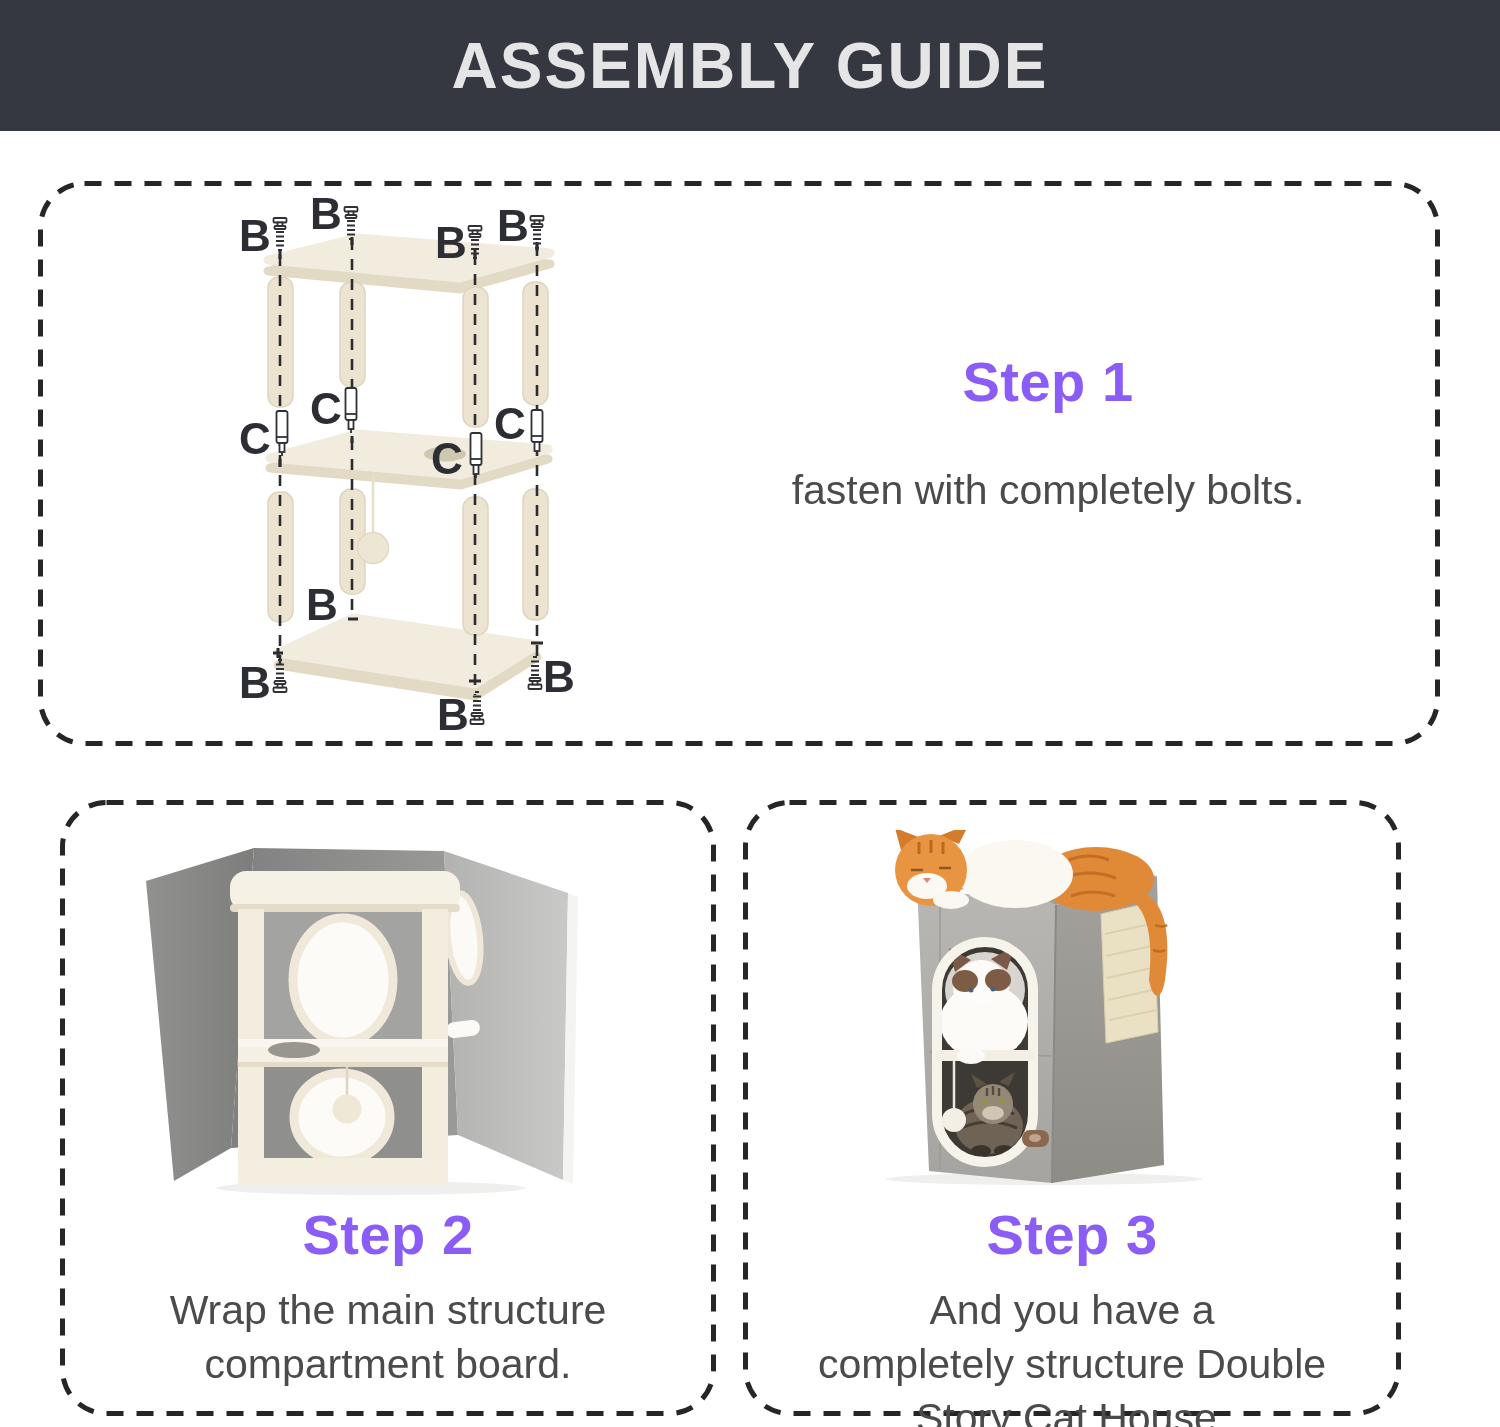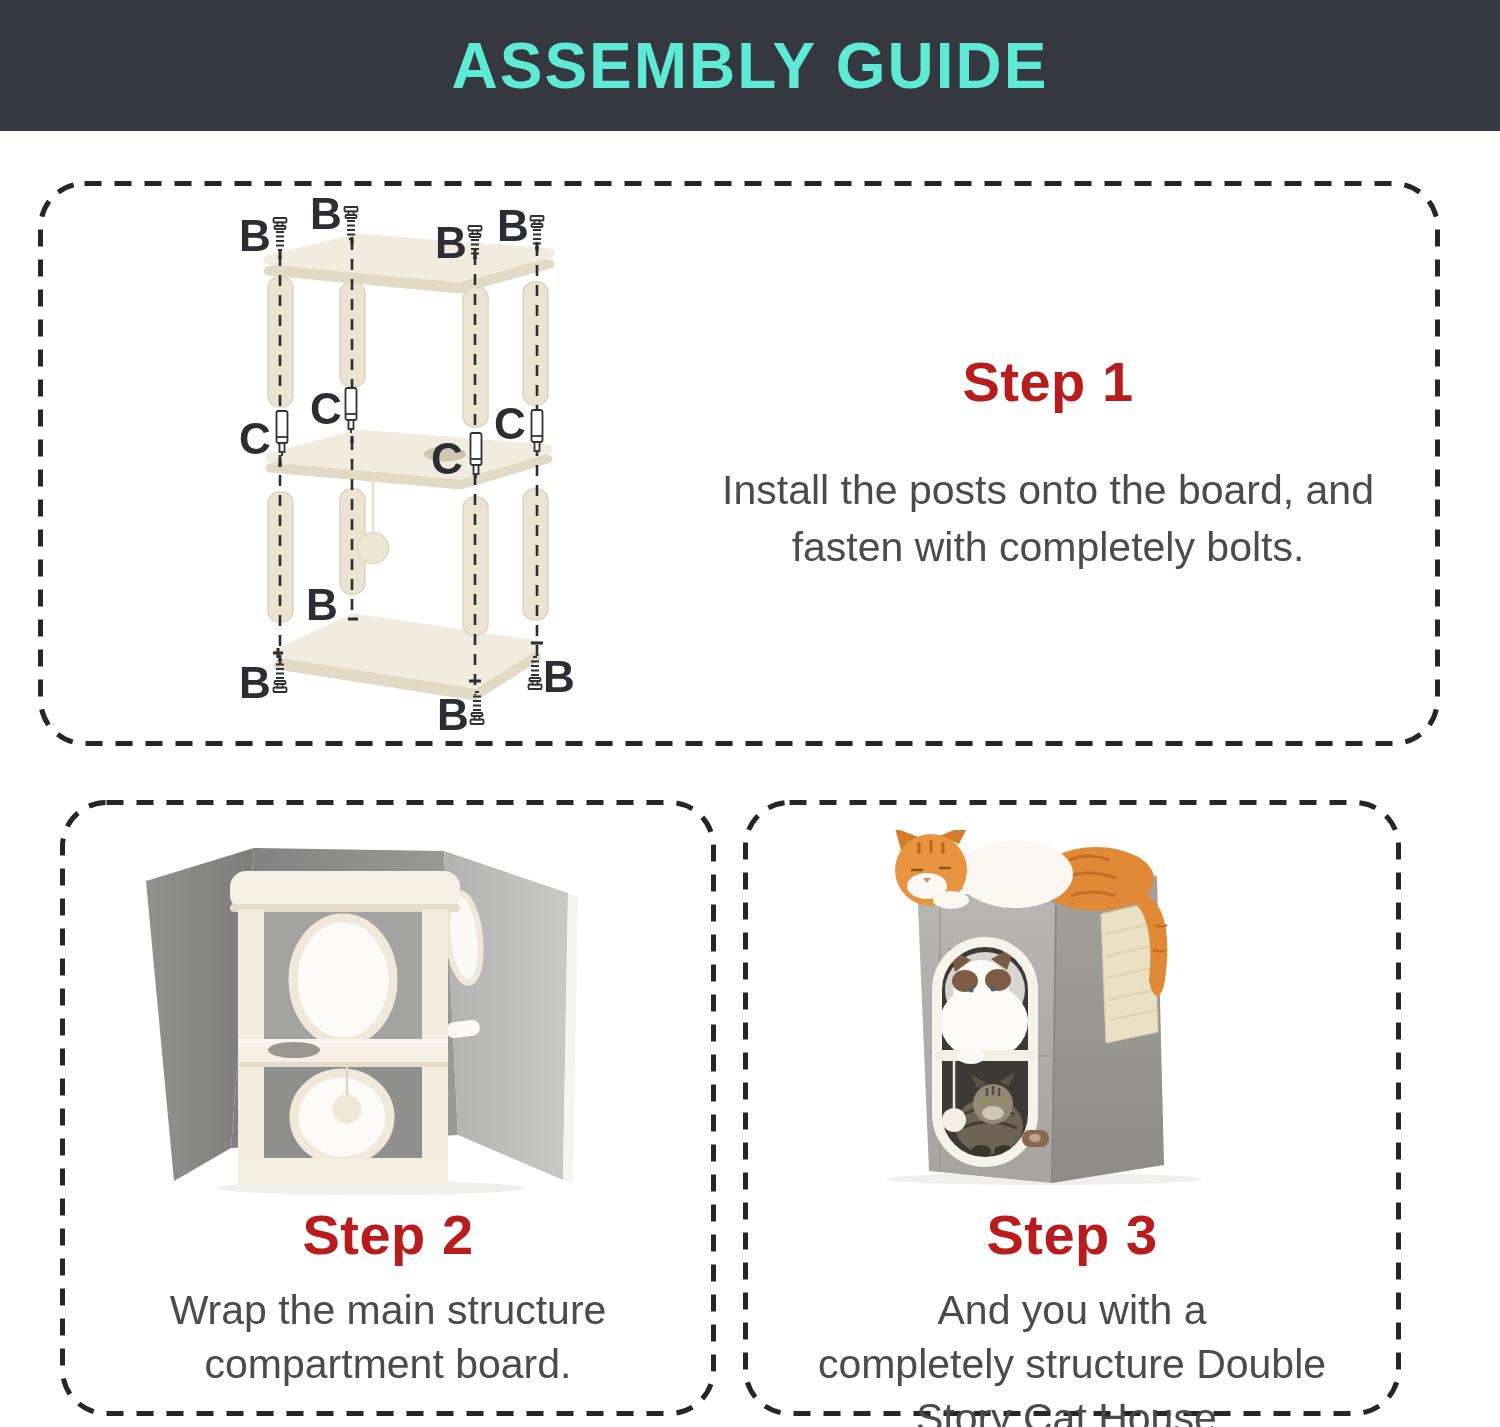--- a/index.html
+++ b/index.html
@@ -1,25 +1,25 @@
 <!DOCTYPE html>
 <html><head>
 <meta charset="utf-8">
 <style>
   html,body{margin:0;padding:0;background:#ffffff;}
   .page{position:relative;width:1500px;height:1427px;background:#ffffff;overflow:hidden;
         font-family:"Liberation Sans",sans-serif;}
   .masthead{position:absolute;left:0;top:0;width:1500px;height:131px;background:#353741;
             display:flex;align-items:center;justify-content:center;}
-  .masthead h1{margin:0;color:#5eead4;font-size:64px;font-weight:700;letter-spacing:2px;}
+  .masthead h1{margin:0;color:#e5e5e5;font-size:64px;font-weight:700;letter-spacing:2px;}
   .dbox{position:absolute;}
   .border-svg{position:absolute;left:0;top:0;pointer-events:none;}
   .diagram-svg{position:absolute;}
   .step-text{position:absolute;text-align:center;}
-  .step-title{margin:0;color:#b91c1c;font-size:56px;font-weight:700;letter-spacing:0.5px;}
+  .step-title{margin:0;color:#8b5cf6;font-size:56px;font-weight:700;letter-spacing:0.5px;}
   .step-body{margin:0;color:#4b4b4b;font-size:41px;font-weight:400;}
   .step1-text .step-body{line-height:57px;}
   .bodyline{white-space:nowrap;}
   .s23-body{line-height:54px;}
   .dlabel{font-family:"Liberation Sans",sans-serif;font-size:44px;font-weight:700;fill:#2c2e33;}
   .gline{stroke:#2b2d30;stroke-width:2.6;stroke-dasharray:11 9;fill:none;}
   .tick{stroke:#2b2d30;stroke-width:3;fill:none;}
   .boardtop{fill:#f2ecdf;stroke:#f2ecdf;stroke-width:9;stroke-linejoin:round;}
   .boardside{fill:#e2dac5;stroke:#e2dac5;stroke-width:9;stroke-linejoin:round;}
   .post{fill:#ece4d1;stroke:#ded5bf;stroke-width:1.5;}
@@ -123,21 +123,20 @@
       <text class="dlabel" x="389" y="505" text-anchor="middle">B</text>
       <text class="dlabel" x="85" y="267" text-anchor="middle">C</text>
       <text class="dlabel" x="156" y="237" text-anchor="middle">C</text>
       <text class="dlabel" x="277" y="287" text-anchor="middle">C</text>
       <text class="dlabel" x="340" y="252" text-anchor="middle">C</text>
     </svg>
 
     <div class="step-text step1-text" style="left:615px;top:168px;width:790px;">
       <h2 class="step-title">Step 1</h2>
       <div class="step-body" style="margin-top:48px;">
-        <div class="bodyline">Install the posts onto the board, and</div>
         <div class="bodyline">fasten with completely bolts.</div>
       </div>
     </div>
   </section>
 
   <section class="dbox" style="left:60px;top:800px;width:656px;height:616px;">
     <svg class="border-svg" width="656" height="616" viewBox="0 0 656 616">
       <rect x="2.5" y="2.5" width="651" height="611" rx="44" fill="none" stroke="#262626" stroke-width="5" stroke-dasharray="17 13"></rect>
     </svg>
 
@@ -273,20 +272,20 @@
         <ellipse cx="108" cy="56" rx="20" ry="13" fill="#fcf9f4"></ellipse>
         <path d="M92,40 h12 M120,38 h12" stroke="#8a5a20" stroke-width="2.5" fill="none"></path>
         <polygon points="104,48 112,48 108,53" fill="#d98a74"></polygon>
         <ellipse cx="132" cy="70" rx="18" ry="9" fill="#fbf8f2"></ellipse>
       </g>
     </svg>
 
     <div class="step-text" style="left:0;top:402px;width:658px;">
       <h2 class="step-title">Step 3</h2>
       <div class="step-body s23-body" style="margin-top:16px;">
-        <div class="bodyline">And you with a</div>
+        <div class="bodyline">And you have a</div>
         <div class="bodyline">completely structure Double</div>
         <div class="bodyline">Story Cat House.</div>
       </div>
     </div>
   </section>
 
 </div>
 
 </body></html>

